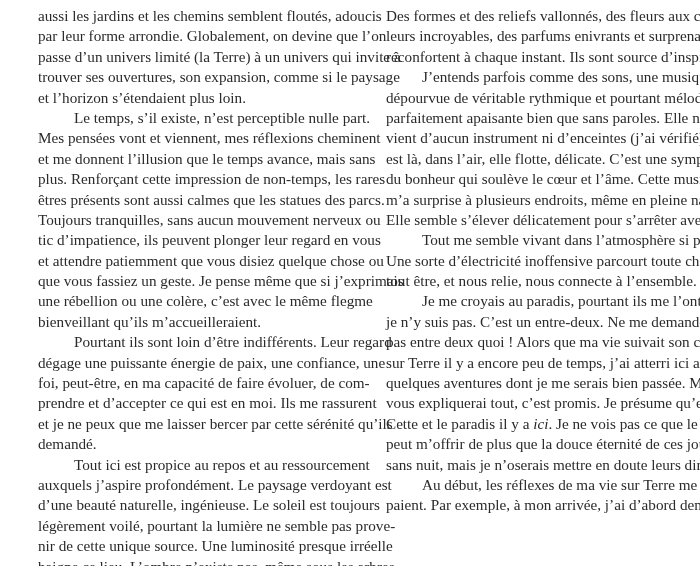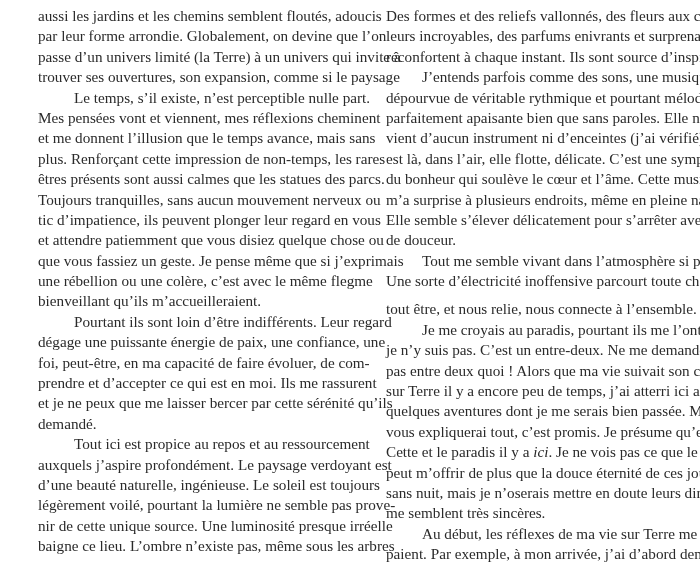--- a/index.html
+++ b/index.html
@@ -24,20 +24,21 @@
 </style>
 </head>
 <body>
 
 <div class="page left">
   <div class="text">
       <div class="line" style="white-space: pre;">aussi les jardins et les chemins semblent floutés, adoucis</div>
       <div class="line" style="white-space: pre;">par leur forme arrondie. Globalement, on devine que l’on</div>
       <div class="line" style="white-space: pre;">passe d’un univers limité (la Terre) à un univers qui invite à</div>
       <div class="line" style="white-space: pre;">trouver ses ouvertures, son expansion, comme si le paysage</div>
+      <div class="line last" style="white-space: pre;">et l’horizon s’étendaient plus loin.</div>
       <div class="line indent" style="white-space: pre;">Le temps, s’il existe, n’est perceptible nulle part.</div>
       <div class="line" style="white-space: pre;">Mes pensées vont et viennent, mes réflexions cheminent</div>
       <div class="line" style="white-space: pre;">et me donnent l’illusion que le temps avance, mais sans</div>
       <div class="line" style="white-space: pre;">plus. Renforçant cette impression de non-temps, les rares</div>
       <div class="line" style="white-space: pre;">êtres présents sont aussi calmes que les statues des parcs.</div>
       <div class="line" style="white-space: pre;">Toujours tranquilles, sans aucun mouvement nerveux ou</div>
       <div class="line" style="white-space: pre;">tic d’impatience, ils peuvent plonger leur regard en vous</div>
       <div class="line" style="white-space: pre;">et attendre patiemment que vous disiez quelque chose ou</div>
       <div class="line" style="white-space: pre;">que vous fassiez un geste. Je pense même que si j’exprimais</div>
       <div class="line" style="white-space: pre;">une rébellion ou une colère, c’est avec le même flegme</div>
@@ -64,31 +65,29 @@
       <div class="line" style="white-space: pre;">leurs incroyables, des parfums enivrants et surprenants me</div>
       <div class="line" style="white-space: pre;">réconfortent à chaque instant. Ils sont source d’inspiration,</div>
       <div class="line indent" style="white-space: pre;">J’entends parfois comme des sons, une musique</div>
       <div class="line" style="white-space: pre;">dépourvue de véritable rythmique et pourtant mélodieuse,</div>
       <div class="line" style="white-space: pre;">parfaitement apaisante bien que sans paroles. Elle ne pro-</div>
       <div class="line" style="white-space: pre;">vient d’aucun instrument ni d’enceintes (j’ai vérifié). Elle</div>
       <div class="line" style="white-space: pre;">est là, dans l’air, elle flotte, délicate. C’est une symphonie</div>
       <div class="line" style="white-space: pre;">du bonheur qui soulève le cœur et l’âme. Cette musique</div>
       <div class="line" style="white-space: pre;">m’a surprise à plusieurs endroits, même en pleine nature.</div>
       <div class="line" style="white-space: pre;">Elle semble s’élever délicatement pour s’arrêter avec autant</div>
-      <div class="line last" style="white-space: pre;">de douceur.</div>
       <div class="line indent" style="white-space: pre;">Tout me semble vivant dans l’atmosphère si pure.</div>
       <div class="line" style="white-space: pre;">Une sorte d’électricité inoffensive parcourt toute chose,</div>
-      <div class="line last" style="white-space: pre; margin-top: 8px;">tout être, et nous relie, nous connecte à l’ensemble.</div>
+      <div class="line last" style="white-space: pre;">tout être, et nous relie, nous connecte à l’ensemble.</div>
       <div class="line indent" style="white-space: pre;">Je me croyais au paradis, pourtant ils me l’ont dit :</div>
       <div class="line" style="white-space: pre;">je n’y suis pas. C’est un entre-deux. Ne me demandez</div>
       <div class="line" style="white-space: pre;">pas entre deux quoi ! Alors que ma vie suivait son cours</div>
       <div class="line" style="white-space: pre;">sur Terre il y a encore peu de temps, j’ai atterri ici après</div>
       <div class="line" style="white-space: pre;">quelques aventures dont je me serais bien passée. Mais je</div>
       <div class="line" style="white-space: pre;">vous expliquerai tout, c’est promis. Je présume qu’entre la</div>
       <div class="line" style="white-space: pre;"><span>Cette et le paradis il y a </span><em>ici</em><span>. Je ne vois pas ce que le paradis</span></div>
       <div class="line" style="white-space: pre;">peut m’offrir de plus que la douce éternité de ces journées</div>
       <div class="line" style="white-space: pre;">sans nuit, mais je n’oserais mettre en doute leurs dires qui</div>
-      <div class="line last" style="white-space: pre;">me semblent très sincères.</div>
       <div class="line indent" style="white-space: pre;">Au début, les réflexes de ma vie sur Terre me rattra-</div>
       <div class="line" style="white-space: pre;">paient. Par exemple, à mon arrivée, j’ai d’abord demandé si</div>
     </div>
   <div class="folio">12</div>
 </div>
 
 </body></html>

